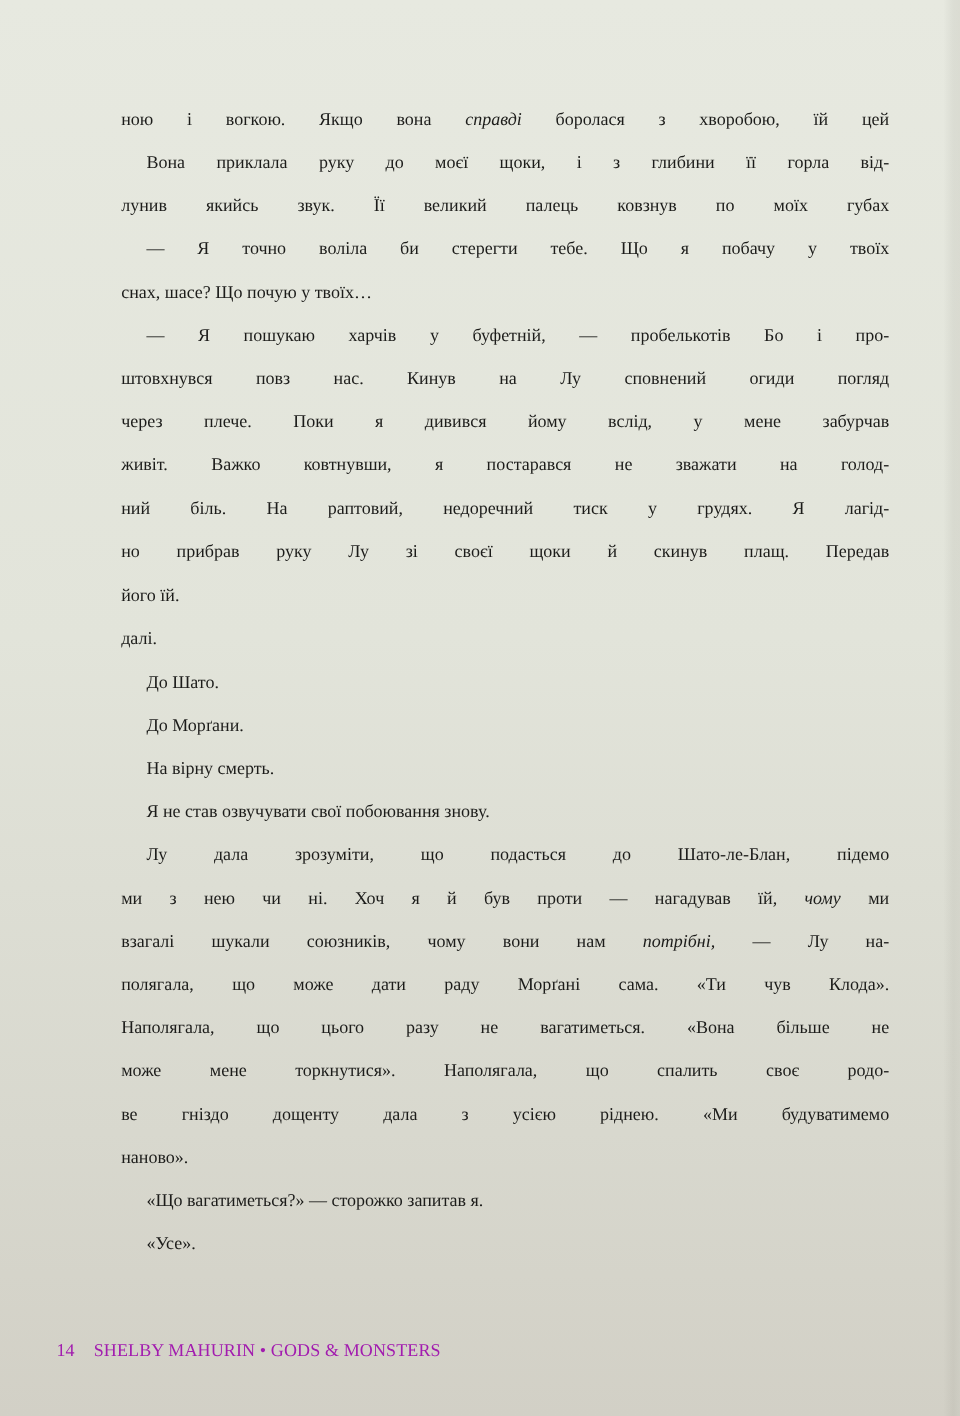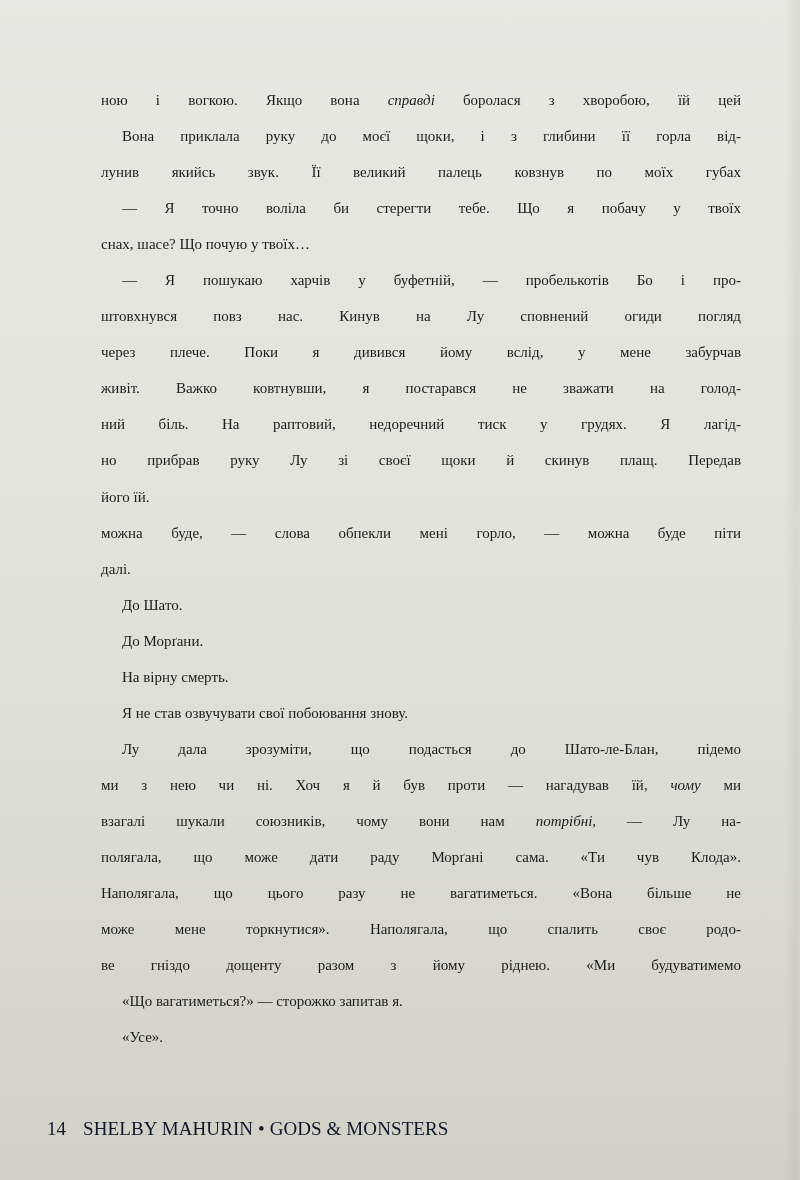--- a/index.html
+++ b/index.html
@@ -22,21 +22,21 @@
     font-size: 15px;
     white-space: nowrap;
     text-align: justify; text-align-last: justify;
   }
   .line.last { text-align-last: left; }
   .line.indent { padding-left: 21px; }
   .line i { font-style: italic; }
   .footer {
     position: absolute; left: 47px; top: 1118px;
     font-family: "Liberation Serif", "DejaVu Serif", serif;
-    font-size: 19px; letter-spacing: 0.1px; color: #0f172a;
+    font-size: 15px; letter-spacing: 0.1px; color: #a21caf;
     white-space: nowrap;
   }
   .footer .pnum { margin-right: 12px; }
 </style>
 </head>
 <body>
 
 <div class="page-edge"></div>
 
 <div class="text-block" id="text-block">
@@ -45,33 +45,33 @@
     <div class="line"><span>лунив якийсь звук. Її великий палець ковзнув по моїх губах</span></div>
     <div class="line indent"><span>— Я точно воліла би стерегти тебе. Що я побачу у твоїх</span></div>
     <div class="line last"><span>снах, шасе? Що почую у твоїх…</span></div>
     <div class="line indent"><span>— Я пошукаю харчів у буфетній, — пробелькотів Бо і про-</span></div>
     <div class="line"><span>штовхнувся повз нас. Кинув на Лу сповнений огиди погляд</span></div>
     <div class="line"><span>через плече. Поки я дивився йому вслід, у мене забурчав</span></div>
     <div class="line"><span>живіт. Важко ковтнувши, я постарався не зважати на голод-</span></div>
     <div class="line"><span>ний біль. На раптовий, недоречний тиск у грудях. Я лагід-</span></div>
     <div class="line"><span>но прибрав руку Лу зі своєї щоки й скинув плащ. Передав</span></div>
     <div class="line last"><span>його їй.</span></div>
-    <div class="line"><span>можна буде, — слова обпекли мені горло, — можна буде піти</span></div>
     <div class="line last"><span>далі.</span></div>
     <div class="line indent last"><span>До Шато.</span></div>
     <div class="line indent last"><span>До Морґани.</span></div>
     <div class="line indent last"><span>На вірну смерть.</span></div>
     <div class="line indent last"><span>Я не став озвучувати свої побоювання знову.</span></div>
     <div class="line indent"><span>Лу дала зрозуміти, що подасться до Шато-ле-Блан, підемо</span></div>
     <div class="line"><span>ми з нею чи ні. Хоч я й був проти — нагадував їй, </span><i>чому</i><span> ми</span></div>
     <div class="line"><span>взагалі шукали союзників, чому вони нам </span><i>потрібні,</i><span> — Лу на-</span></div>
     <div class="line"><span>полягала, що може дати раду Морґані сама. «Ти чув Клода».</span></div>
     <div class="line"><span>Наполягала, що цього разу не вагатиметься. «Вона більше не</span></div>
     <div class="line"><span>може мене торкнутися». Наполягала, що спалить своє родо-</span></div>
-    <div class="line"><span>ве гніздо дощенту разом з йому ріднею. «Ми будуватимемо</span></div>
+    <div class="line"><span>ве гніздо дощенту дала з усією ріднею. «Ми будуватимемо</span></div>
+    <div class="line last"><span>наново».</span></div>
     <div class="line indent last"><span>«Що вагатиметься?» — сторожко запитав я.</span></div>
     <div class="line indent last"><span>«Усе».</span></div>
   </div>
 
 <div class="footer">
   <span class="pnum">14</span>
   <span>SHELBY MAHURIN • GODS &amp; MONSTERS</span>
 </div>
 
 </body></html>

